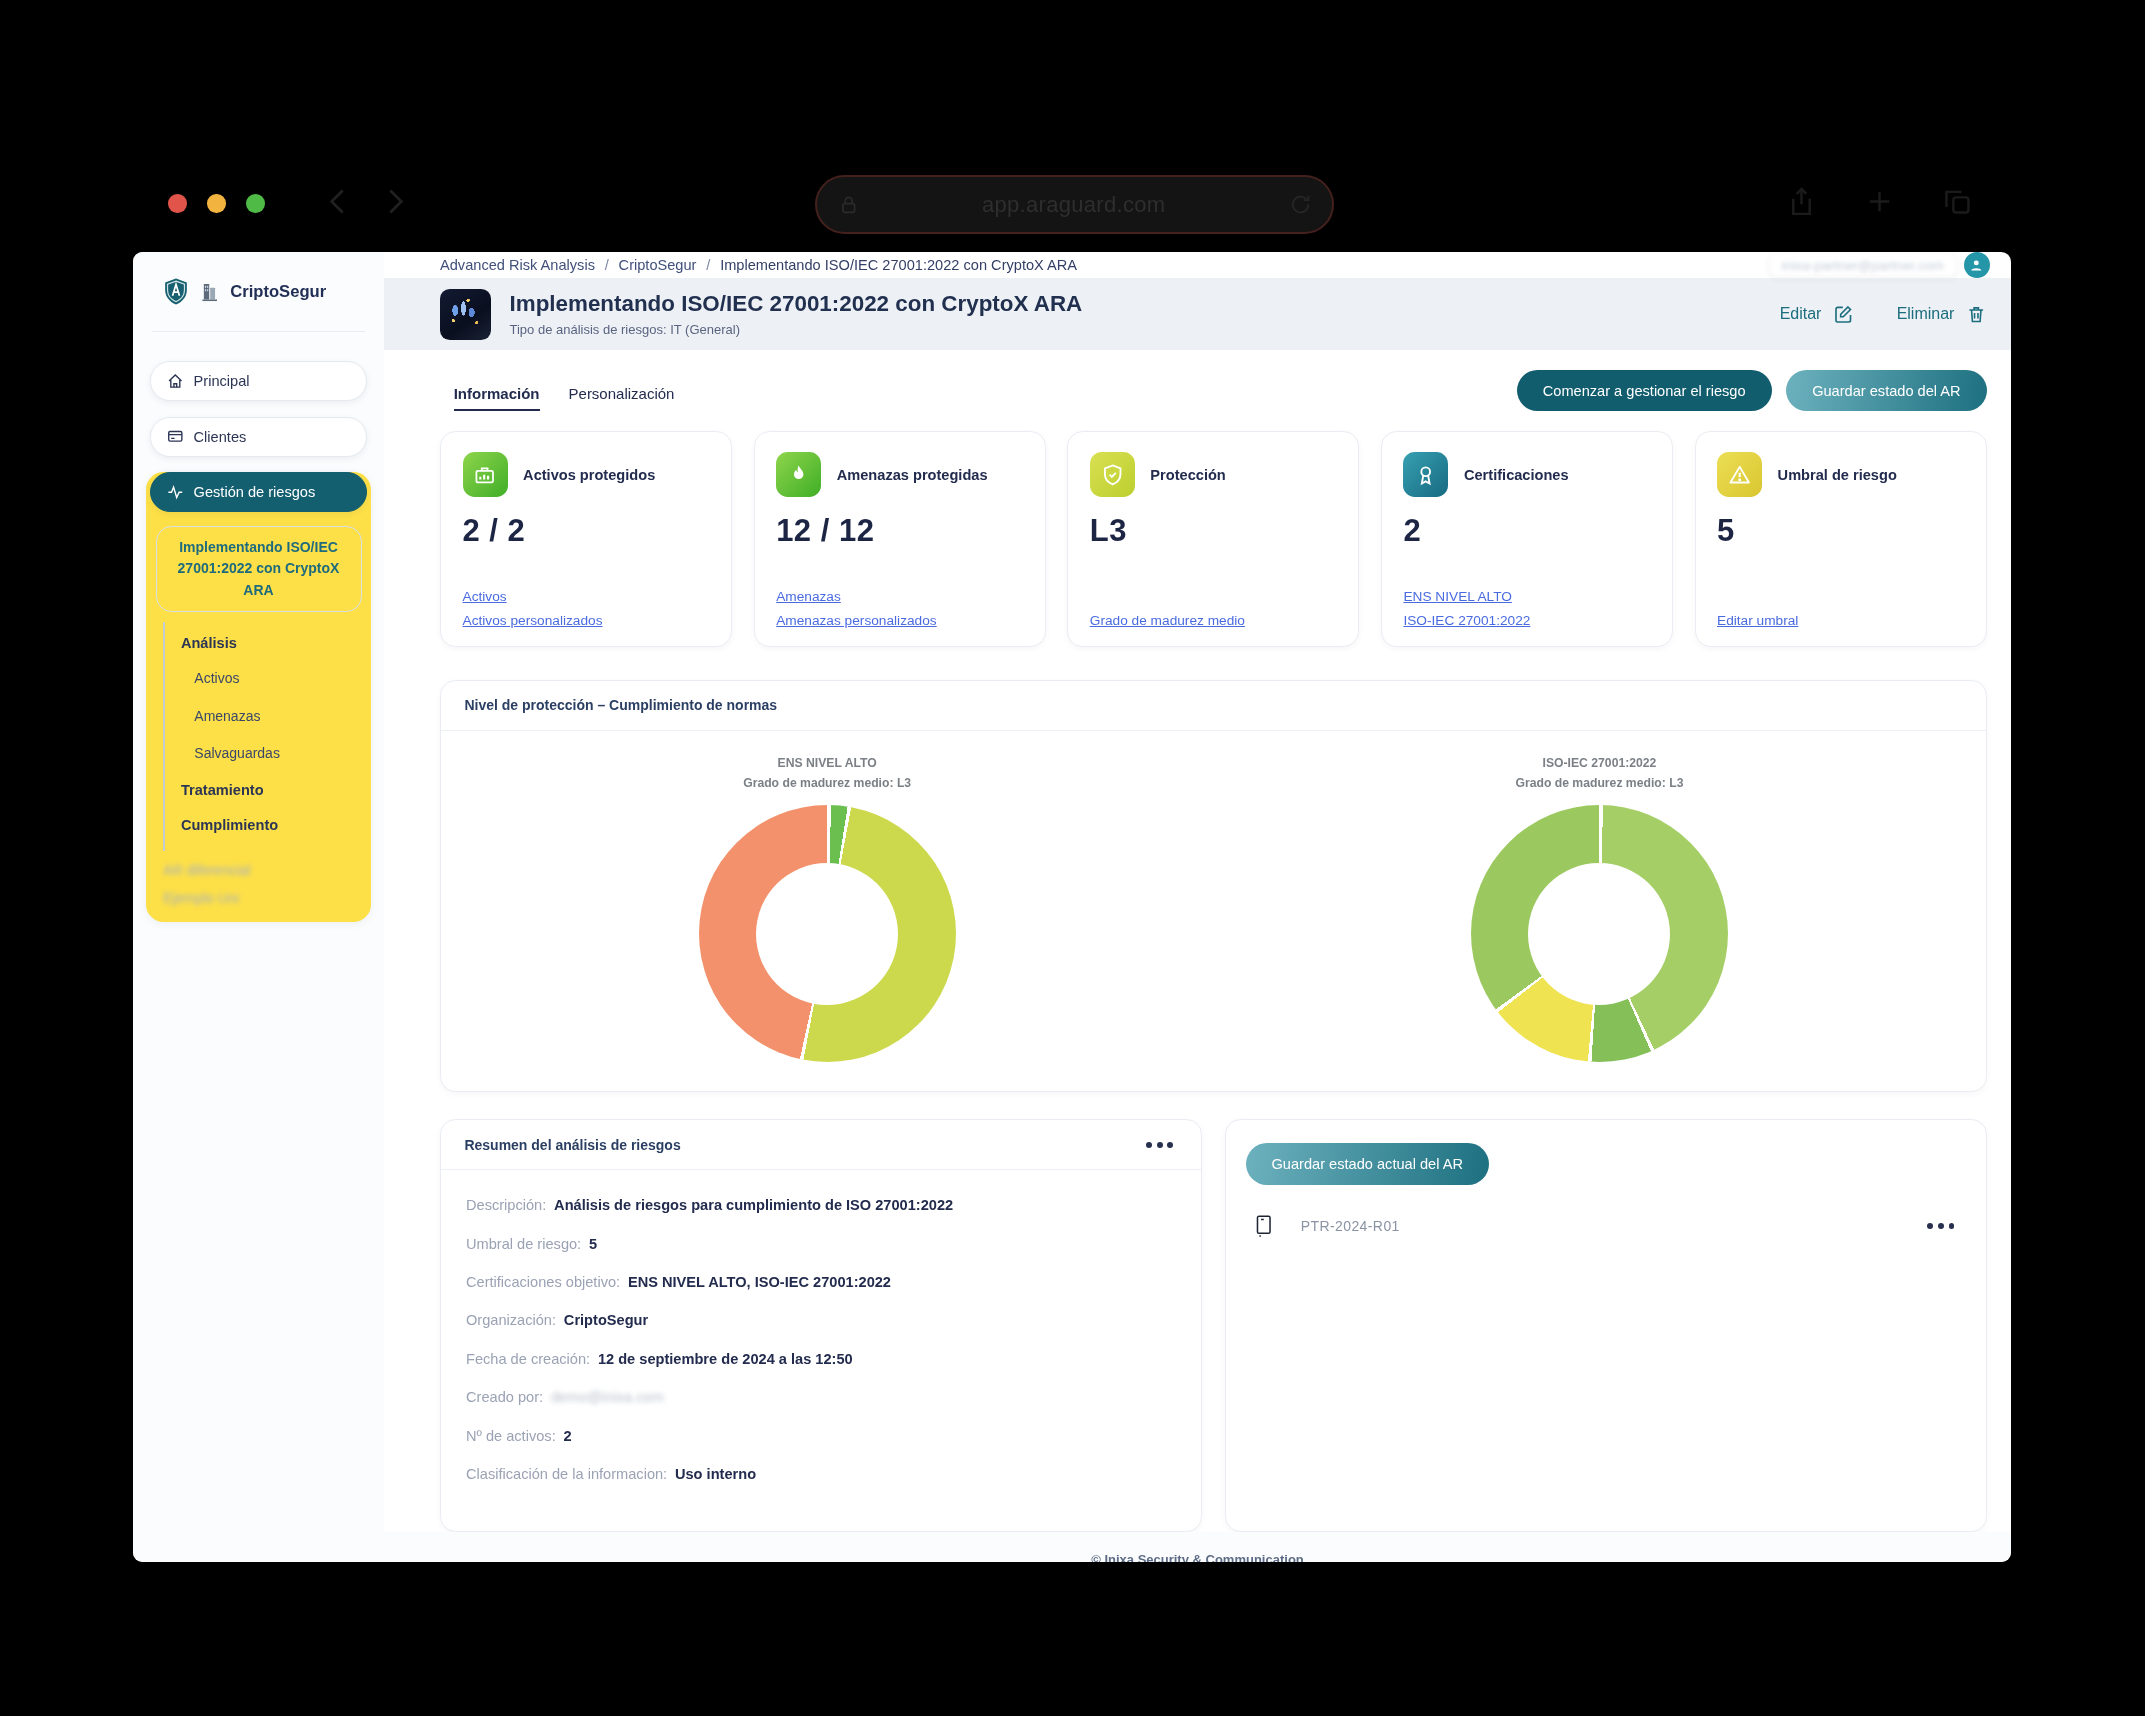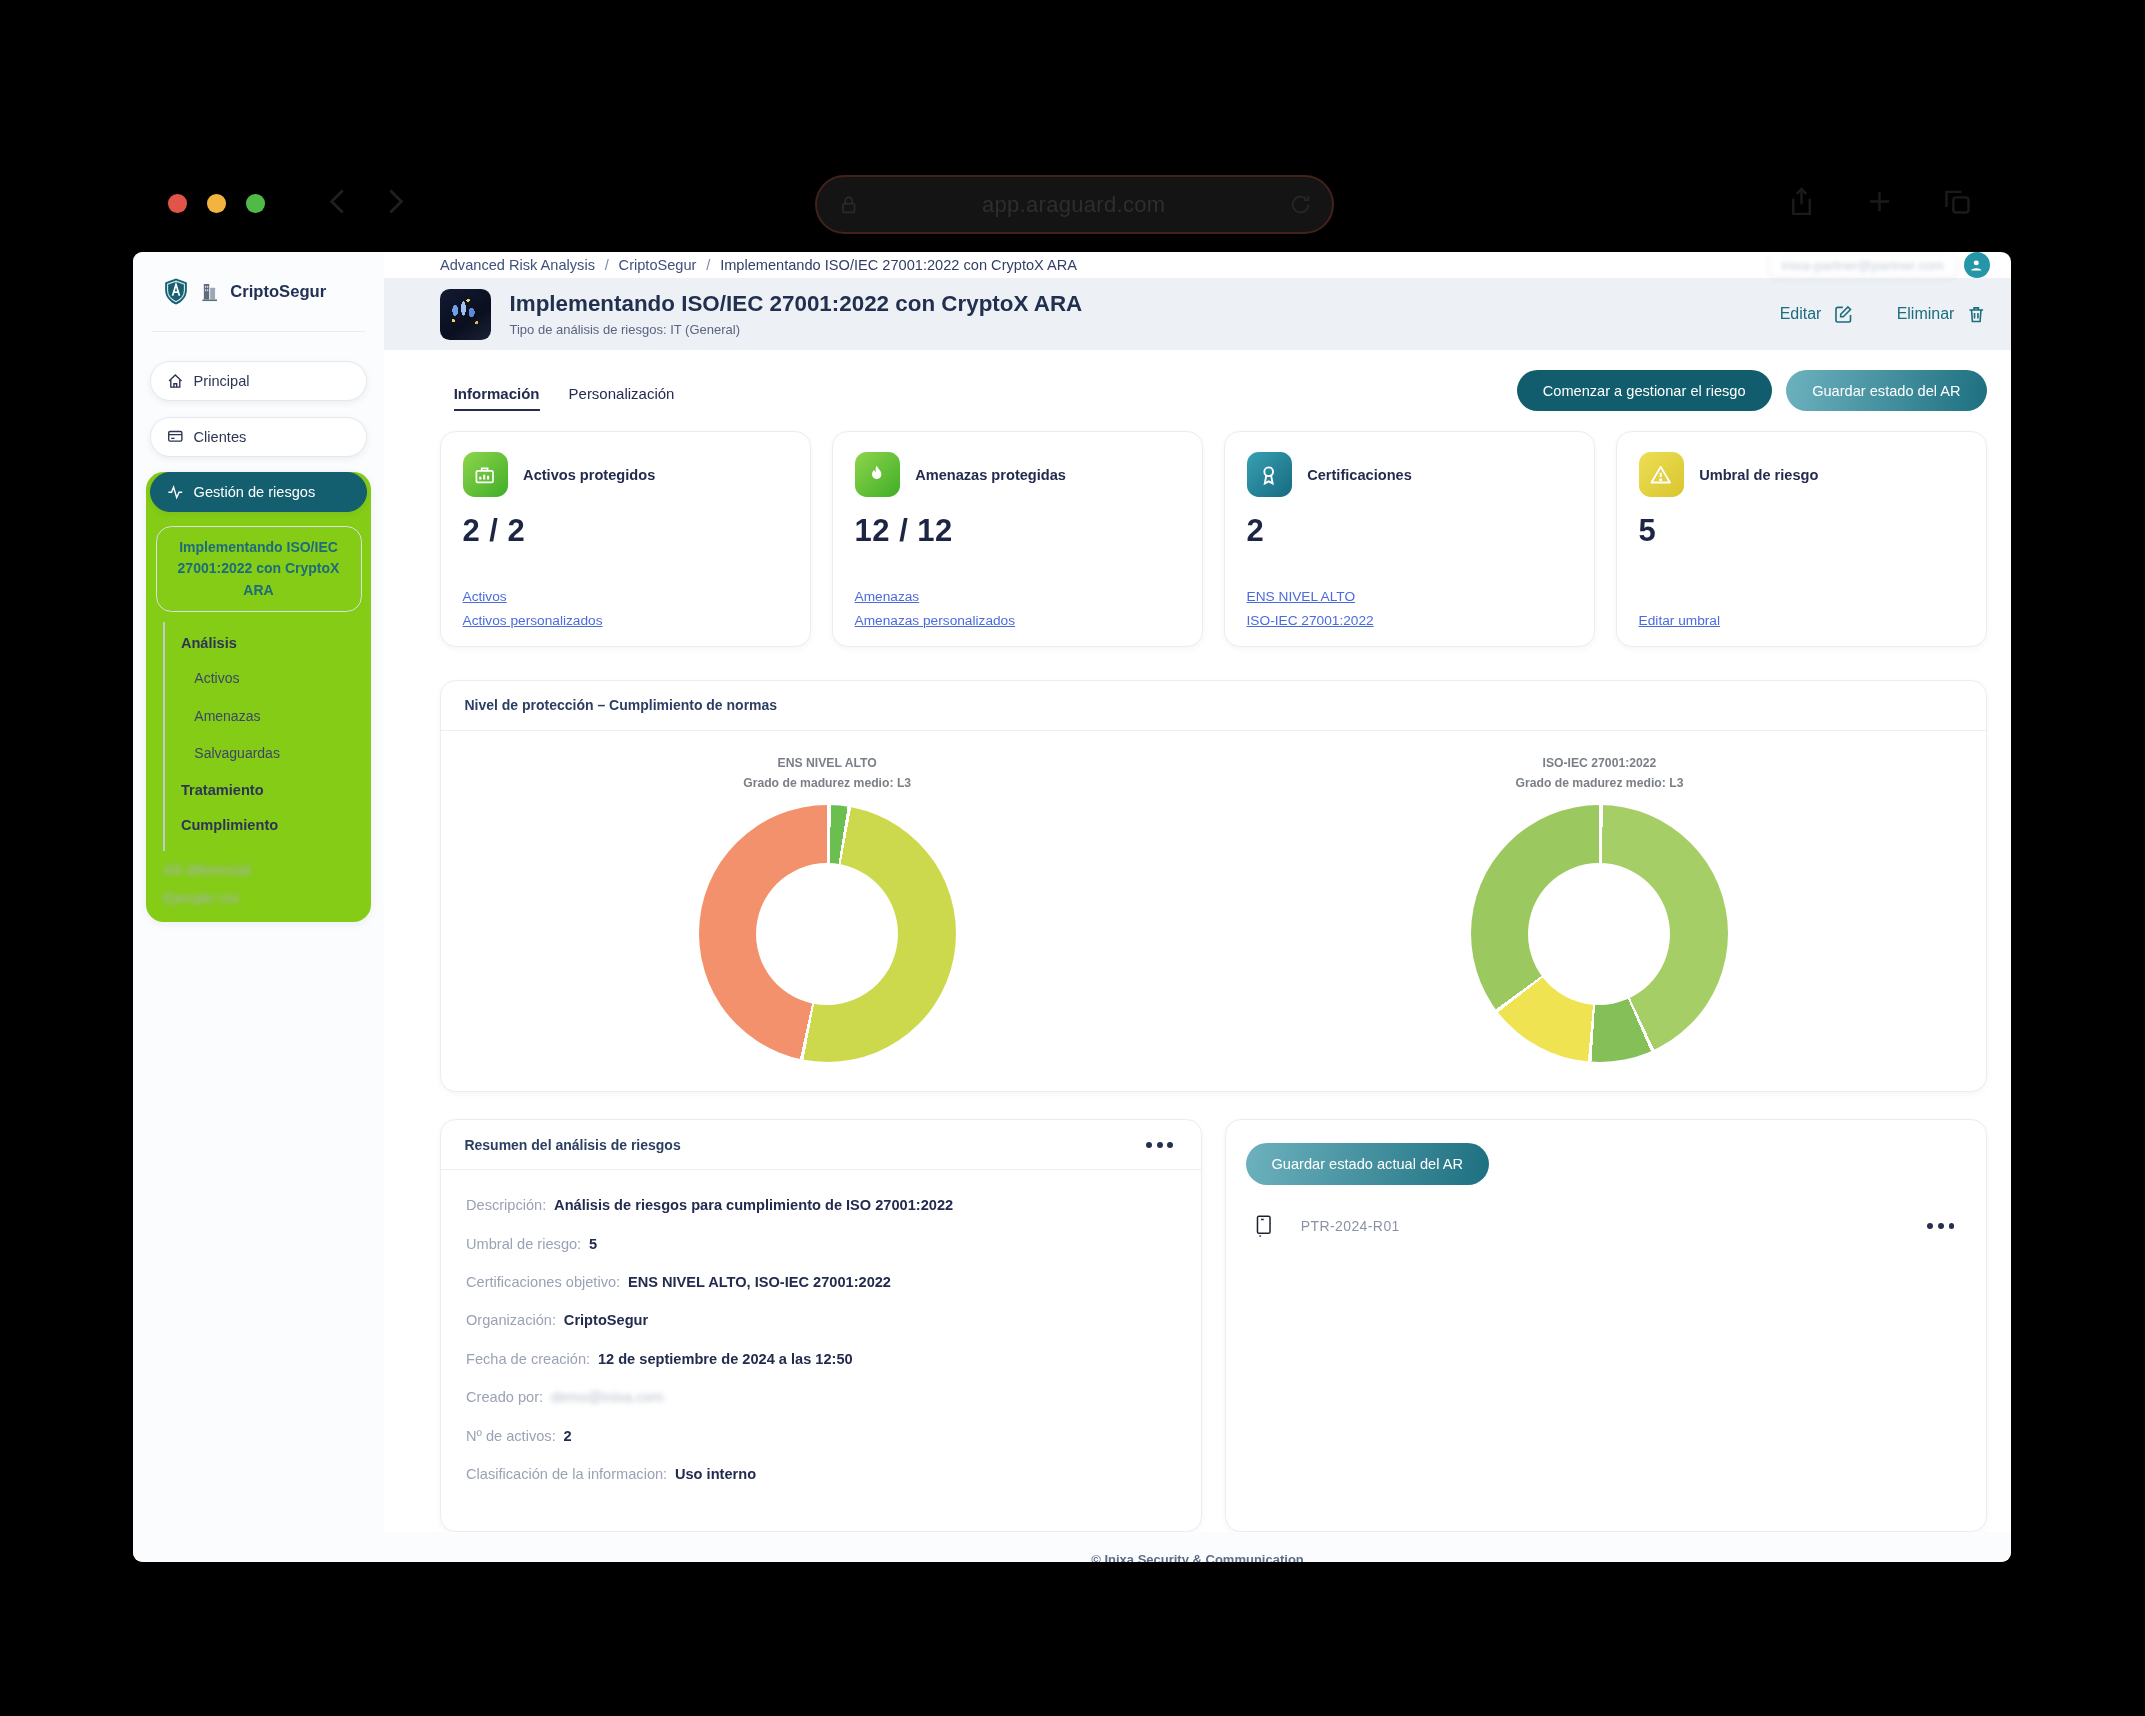--- a/index.html
+++ b/index.html
@@ -29,21 +29,21 @@
   .brand { display:flex; align-items:center; gap:8.8px; padding-left:13.7px; }
   .brand .shield { width:26px; height:29px; }
   .brand .bld { width:23.4px; height:23.4px; }
   .brand-name { font-size:16.6px; font-weight:bold; color:#223056; }
   .side-div { height:1px; background:#e9edf2; margin:25px 2px 29px 2px; }
   .pill { display:flex; align-items:center; gap:9.8px; background:#fff; border:1px solid #e4e9f0;
           border-radius:22.4px; padding:10.7px 16.6px; font-size:14.6px; color:#2c3554; margin-bottom:15.6px;
           box-shadow:0 2px 5.9px rgba(25,39,77,.07); cursor:pointer; }
   .pill svg { width:16.6px; height:16.6px; flex:0 0 auto; }
   .pill.active { background:#135e6f; color:#fff; border-color:#135e6f; }
-  .side-panel { background:#84cc16; border-radius:17.6px; box-shadow:0 2px 9.8px rgba(25,39,77,.06);
+  .side-panel { background:#fde047; border-radius:17.6px; box-shadow:0 2px 9.8px rgba(25,39,77,.06);
                 padding:0 7.8px 13.7px 7.8px; margin:0 -3.9px; }
   .side-panel .pill { margin:0 -3.9px 13.7px -3.9px; }
   .proj-pill { border:1.5px solid #d8dfe8; border-radius:15.6px; padding:9.8px 9.8px; text-align:center;
                color:#1d6b7c; font-size:14px; font-weight:bold; line-height:1.55; margin:0 2px 9.8px 2px; cursor:pointer; }
   .tree { border-left:2px solid #c2cad4; margin-left:9.8px; padding:5.9px 0 7.8px 0; }
   .tree-sec { font-size:14.6px; font-weight:bold; color:#2c3554; padding:6.8px 0 8.8px 15.6px; cursor:pointer; }
   .tree-child { font-size:14px; color:#3c4768; padding:10.7px 0 10.7px 29px; cursor:pointer; }
   .tree-item { font-size:14.6px; font-weight:bold; color:#2c3554; padding:9.8px 0 9.8px 15.6px; cursor:pointer; }
   .faded-item { font-size:14px; color:#a9b1bf; padding:10.7px 0 2px 9.8px; filter:blur(2.4px); cursor:pointer; }
 
@@ -316,20 +316,35 @@
             </span>
             <span class="scard-label">Amenazas protegidas</span>
           </div>
           <div class="scard-value">12 / 12</div>
           <div class="scard-links">
             <span class="slink">Amenazas</span>
             <span class="slink">Amenazas personalizados</span>
           </div>
         </div>
 
+        <div class="scard">
+          <div class="scard-top">
+            <span class="scard-icon" style="background: linear-gradient(135deg, rgb(217, 224, 82), rgb(188, 207, 46));">
+              <svg viewBox="0 0 24 24" fill="none" stroke="currentColor" stroke-width="1.9">
+                  <path d="M12 2.5l8 3v5.7c0 5-3.5 8.8-8 10.8-4.5-2-8-5.8-8-10.8V5.5z"></path>
+                  <path d="M8.8 12l2.3 2.3 4.1-4.1"></path>
+                </svg>
+            </span>
+            <span class="scard-label">Protección</span>
+          </div>
+          <div class="scard-value">L3</div>
+          <div class="scard-links">
+            <span class="slink">Grado de madurez medio</span>
+          </div>
+        </div>
 
         <div class="scard">
           <div class="scard-top">
             <span class="scard-icon" style="background: linear-gradient(135deg, rgb(55, 160, 178), rgb(23, 106, 128));">
               <svg viewBox="0 0 24 24" fill="none" stroke="currentColor" stroke-width="1.9">
                   <circle cx="12" cy="9" r="4.5"></circle>
                   <path d="M9.5 12.8L8 21l4-2.2L16 21l-1.5-8.2"></path>
                 </svg>
             </span>
             <span class="scard-label">Certificaciones</span>

